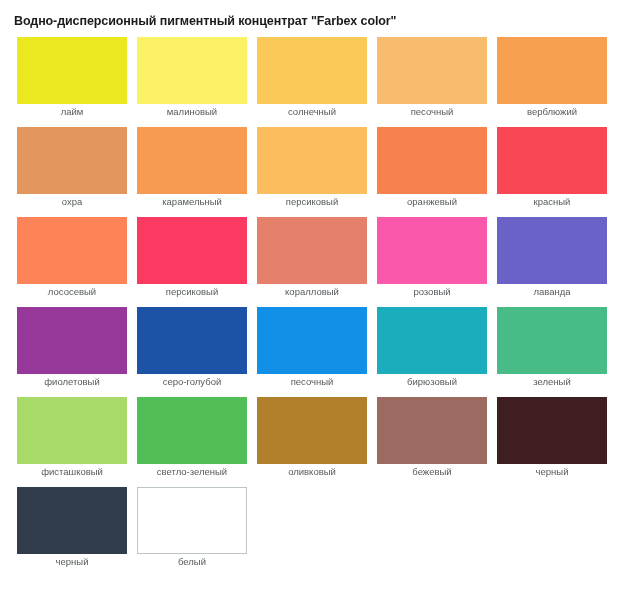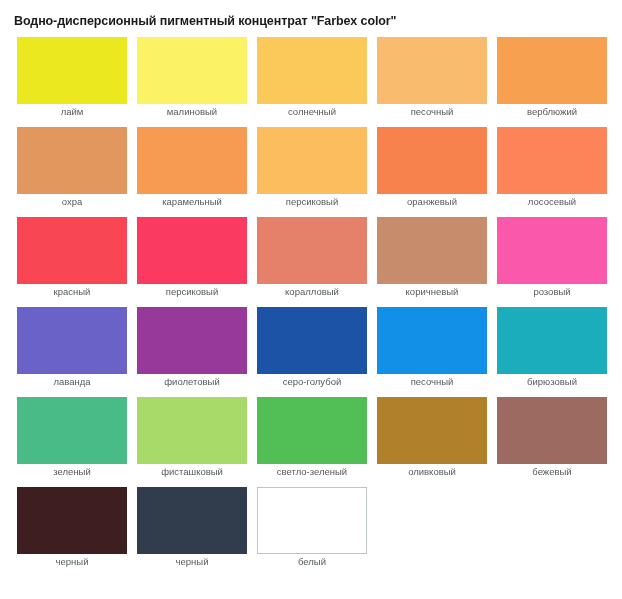--- a/index.html
+++ b/index.html
@@ -99,38 +99,34 @@
       </div>
       <div class="swatch-cell">
         <div class="swatch-chip" style="background: rgb(251, 189, 93);"></div>
         <div class="swatch-label">персиковый</div>
       </div>
       <div class="swatch-cell">
         <div class="swatch-chip" style="background: rgb(247, 130, 78);"></div>
         <div class="swatch-label">оранжевый</div>
       </div>
       <div class="swatch-cell">
+        <div class="swatch-chip" style="background: rgb(248, 70, 84);"></div>
+        <div class="swatch-label">красный</div>
+      </div>
+      <div class="swatch-cell">
         <div class="swatch-chip" style="background: rgb(252, 132, 88);"></div>
         <div class="swatch-label">лососевый</div>
-      </div>
-      <div class="swatch-cell">
-        <div class="swatch-chip" style="background: rgb(248, 70, 84);"></div>
-        <div class="swatch-label">красный</div>
       </div>
       <div class="swatch-cell">
         <div class="swatch-chip" style="background: rgb(251, 58, 98);"></div>
         <div class="swatch-label">персиковый</div>
       </div>
       <div class="swatch-cell">
         <div class="swatch-chip" style="background: rgb(229, 128, 106);"></div>
         <div class="swatch-label">коралловый</div>
-      </div>
-      <div class="swatch-cell">
-        <div class="swatch-chip" style="background: rgb(199, 140, 107);"></div>
-        <div class="swatch-label">коричневый</div>
       </div>
       <div class="swatch-cell">
         <div class="swatch-chip" style="background: rgb(250, 88, 171);"></div>
         <div class="swatch-label">розовый</div>
       </div>
       <div class="swatch-cell">
         <div class="swatch-chip" style="background: rgb(106, 98, 198);"></div>
         <div class="swatch-label">лаванда</div>
       </div>
       <div class="swatch-cell">

